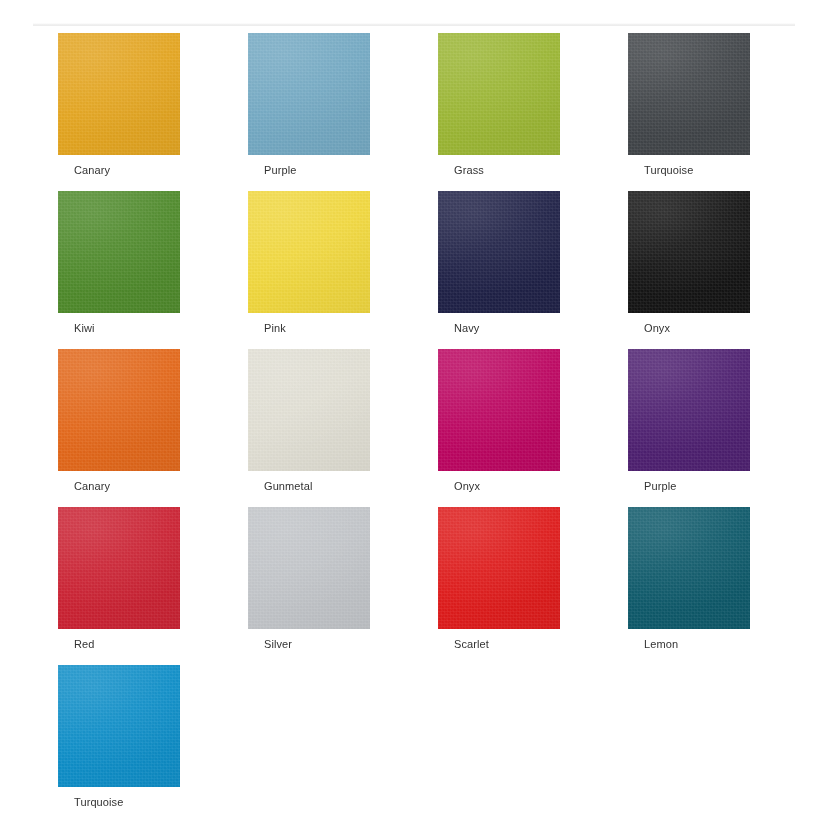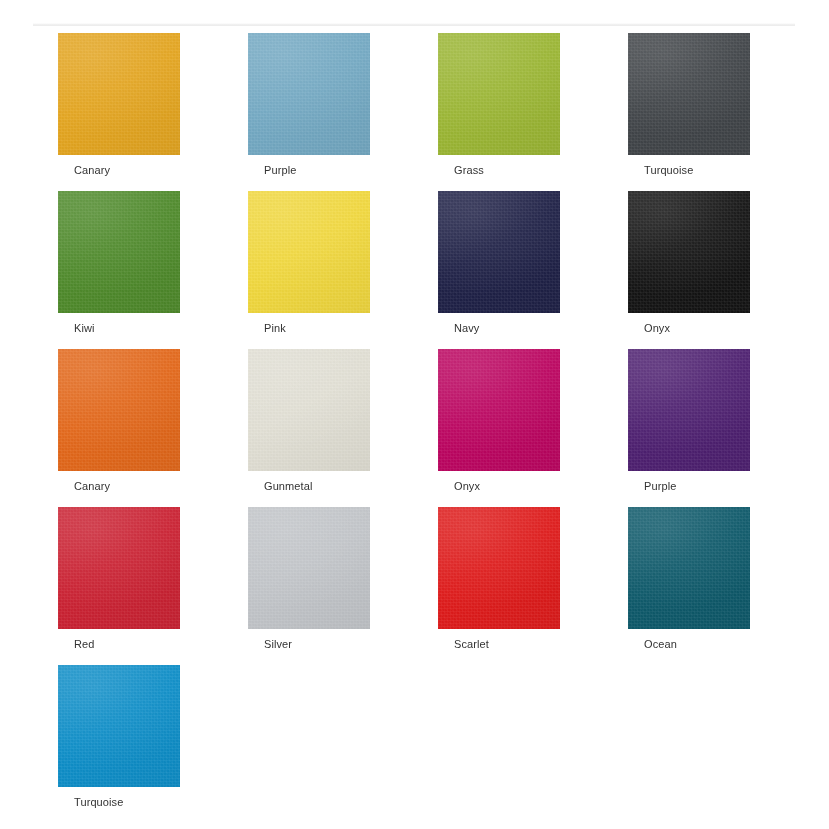--- a/index.html
+++ b/index.html
@@ -151,19 +151,19 @@
     <div class="swatch-cell">
       <div class="swatch-chip" title="Silver" style="background-color: rgb(195, 198, 202);"></div>
       <div class="swatch-label">Silver</div>
     </div>
     <div class="swatch-cell">
       <div class="swatch-chip" title="Scarlet" style="background-color: rgb(224, 27, 27);"></div>
       <div class="swatch-label">Scarlet</div>
     </div>
     <div class="swatch-cell">
       <div class="swatch-chip" title="Teal" style="background-color: rgb(14, 90, 107);"></div>
-      <div class="swatch-label">Ocean</div>
+      <div class="swatch-label">Lemon</div>
     </div>
     <div class="swatch-cell">
       <div class="swatch-chip" title="Turquoise" style="background-color: rgb(14, 143, 201);"></div>
       <div class="swatch-label">Turquoise</div>
     </div>
   </div>
 
 </body></html>

